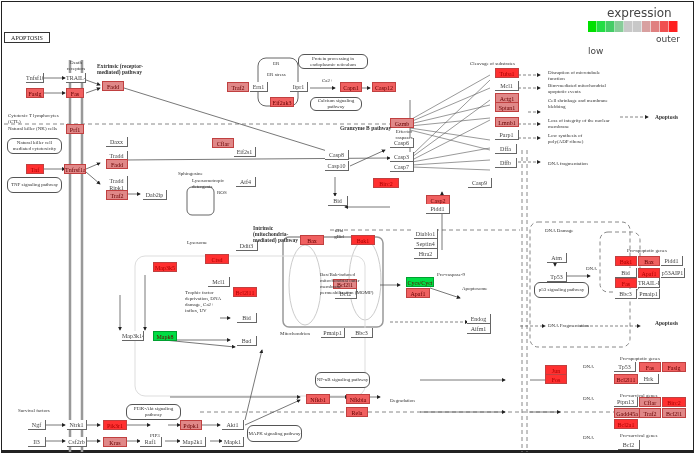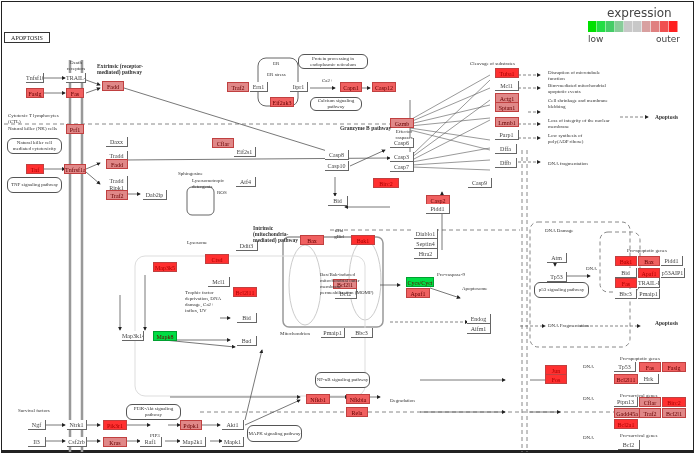--- a/index.html
+++ b/index.html
@@ -10,21 +10,21 @@
   .node.plain { background: #fff; border-bottom: 1px solid #666; border-right: 1px solid #666; }
   .lbl { position: absolute; font-size: 5px; line-height: 6px; color: #333; white-space: nowrap; }
   .lbl.bold { font-weight: bold; font-size: 5.5px; }
   .lbl.center { text-align: center; }
   .rbox { position: absolute; border: 1px solid #555; border-radius: 6px; font-size: 5px; line-height: 6px; text-align: center; color: #333; display: flex; align-items: center; justify-content: center; box-sizing: border-box; background: #fff; }
   #title-box { position: absolute; left: 4px; top: 32px; width: 46px; height: 11px; border: 1px solid #333; font-size: 6px; line-height: 11px; text-align: center; color: #222; box-sizing: border-box; }
   #legend { position: absolute; left: 585px; top: 6px; width: 95px; height: 40px; font-family: "DejaVu Sans", sans-serif; }
   #legend-title { position: absolute; left: 22px; top: 0; font-size: 12px; color: #444; }
   #legend-bar { position: absolute; left: 3px; top: 15px; width: 90px; height: 11px; display: flex; }
   #legend-bar span { flex: 1; border-right: 1px solid rgba(255,255,255,0.5); }
-  #legend-low { position: absolute; left: 3px; top: 28px; font-size: 9px; color: #444; }
+  #legend-low { position: absolute; left: 3px; top: 40px; font-size: 9px; color: #444; }
   #legend-high { position: absolute; right: 0; top: 28px; font-size: 9px; color: #444; }
 </style>
 </head>
 <body>
 
 <div id="frame"></div>
 
 <svg id="wires" xmlns="http://www.w3.org/2000/svg">
   <defs>
     <marker id="arr" markerWidth="5" markerHeight="5" refX="4" refY="2.5" orient="auto">

